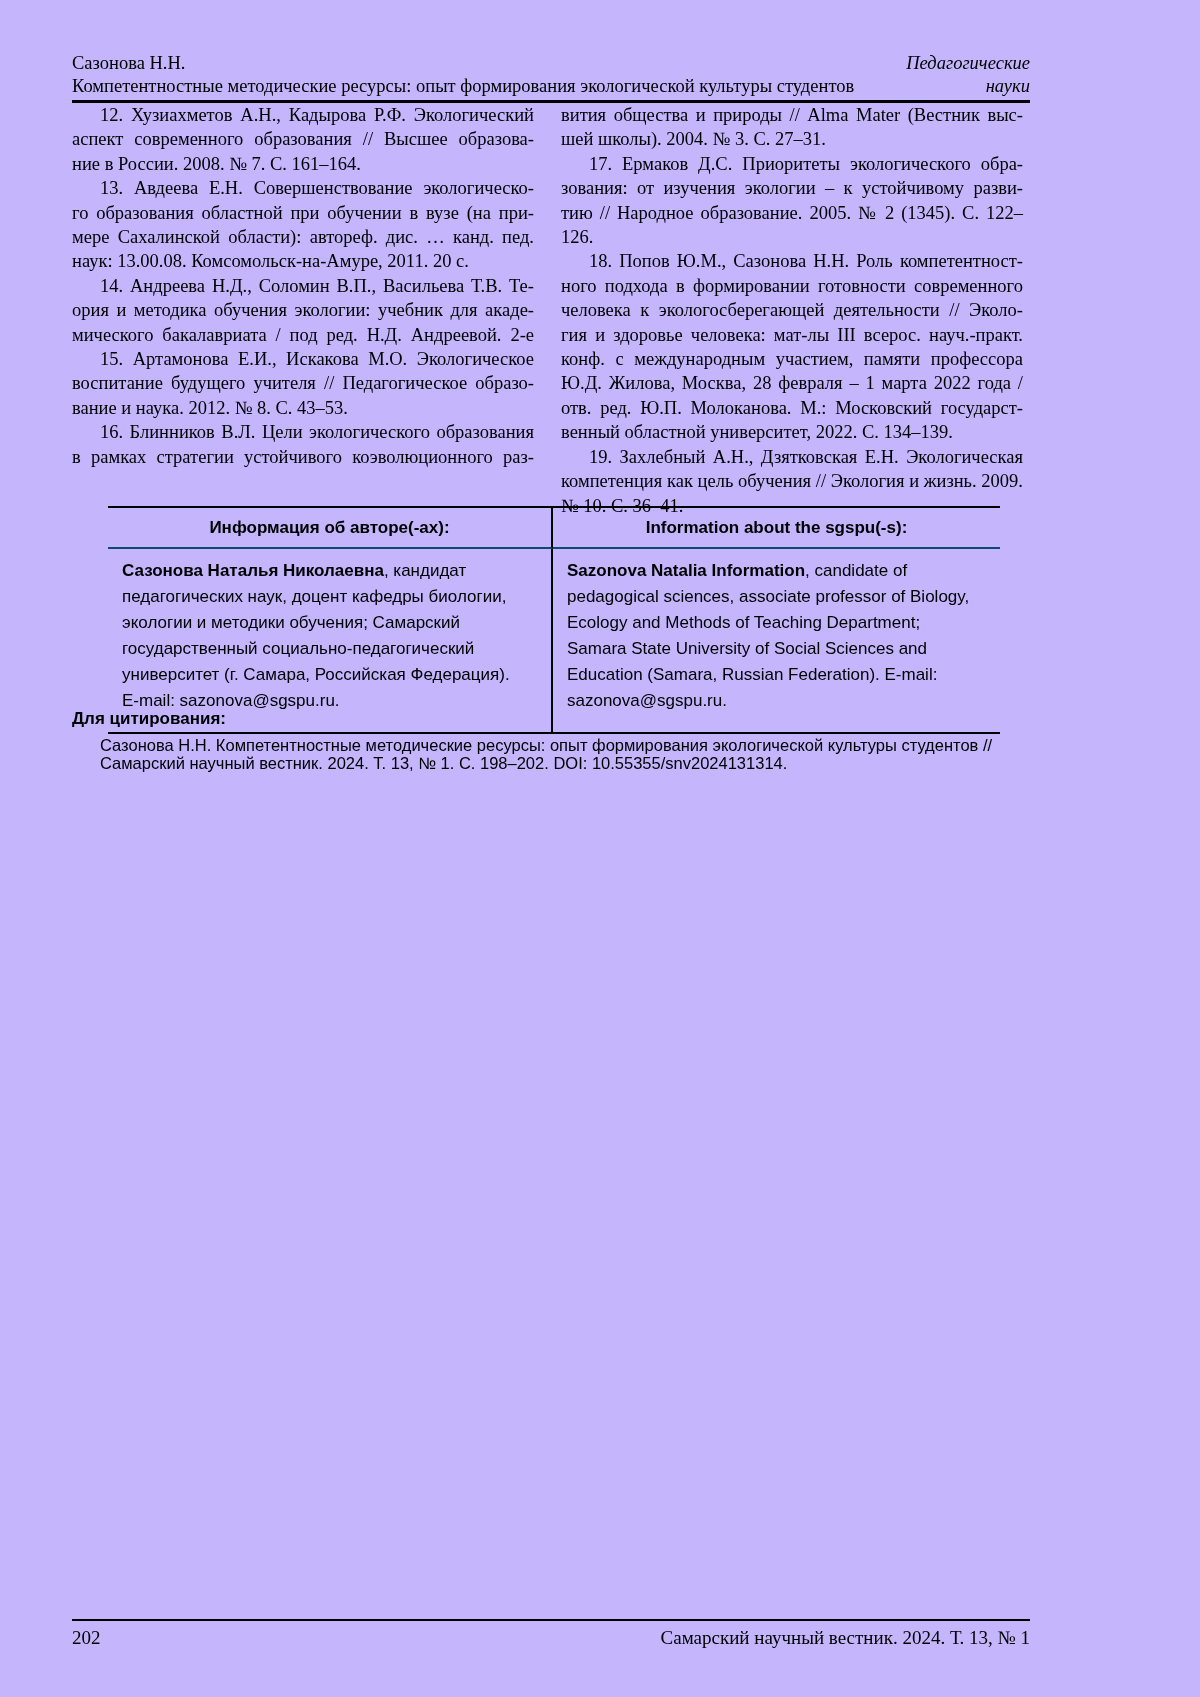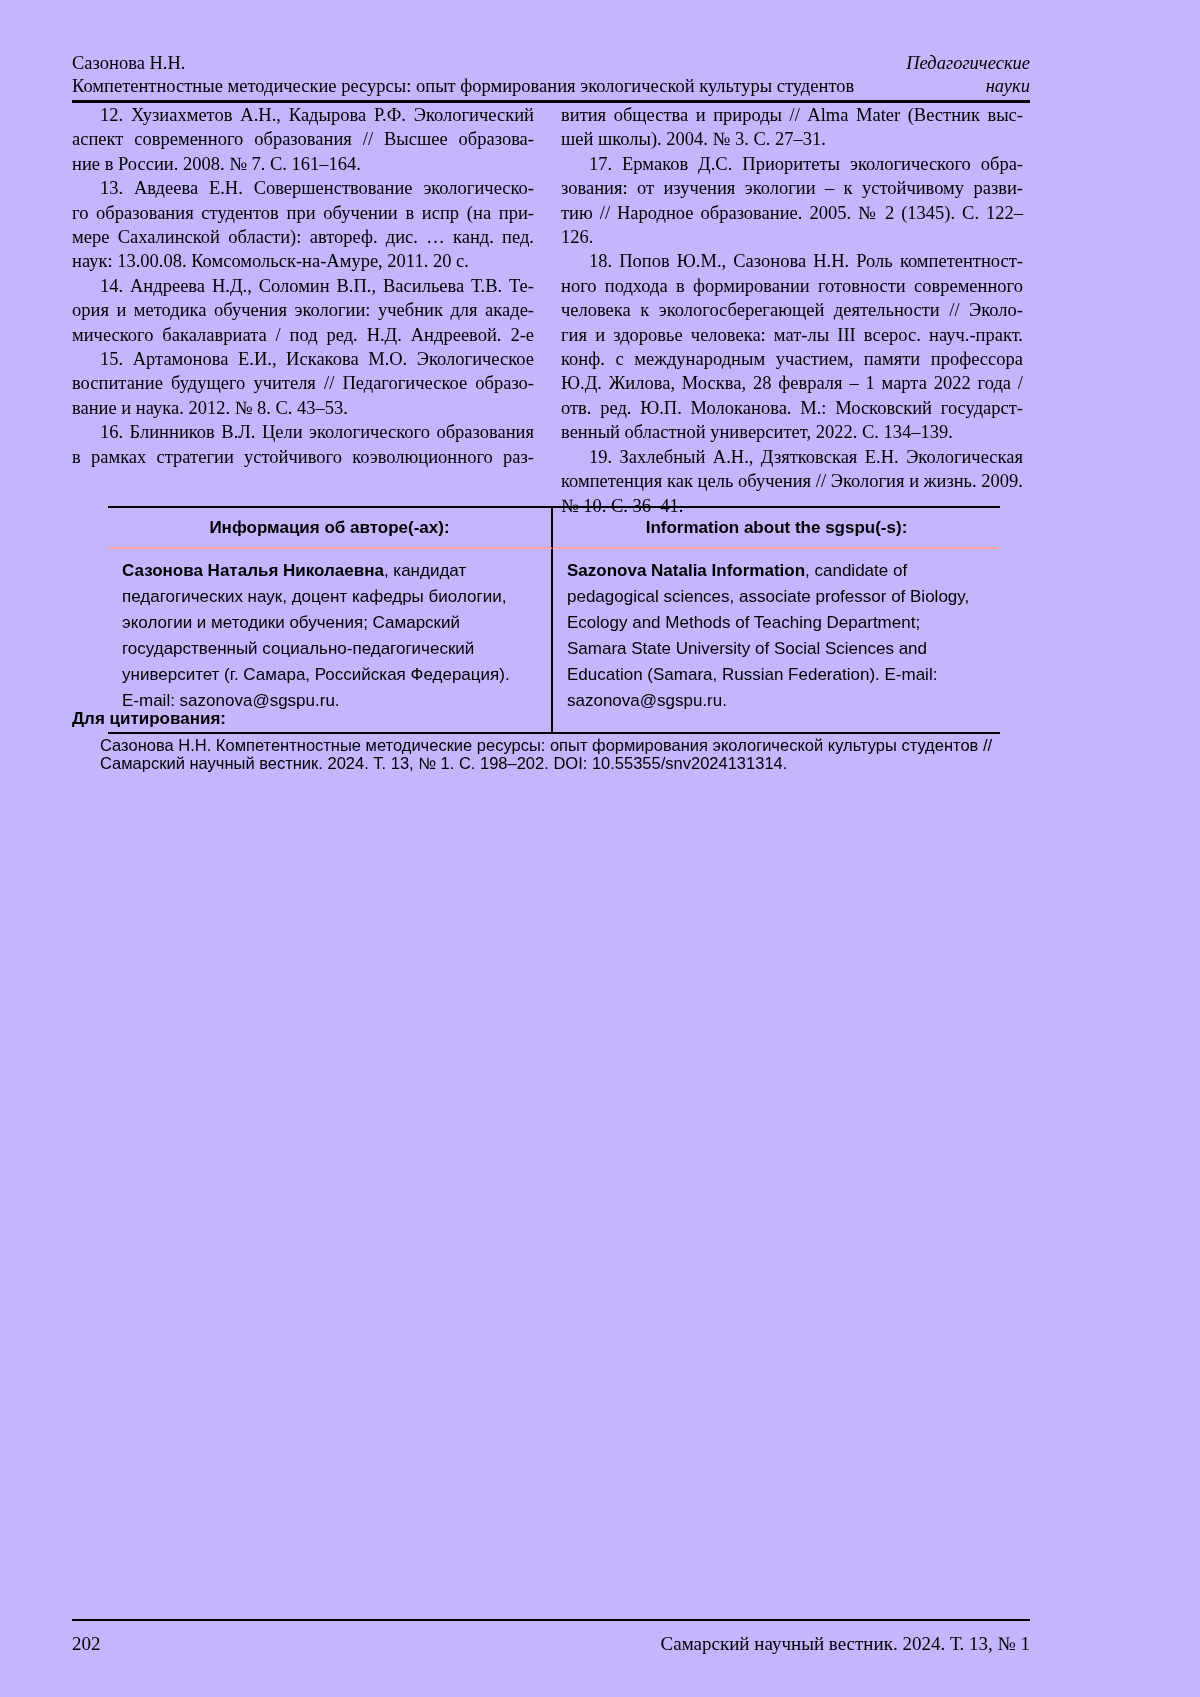--- a/index.html
+++ b/index.html
@@ -47,21 +47,21 @@
     display: grid;
     grid-template-columns: 445px 447px;
     font-family: "Liberation Sans", sans-serif;
   }
   .atable .cell.colL { border-right: 2px solid #000; }
   .atable .head {
     font-weight: bold;
     font-size: 17px;
     text-align: center;
     padding: 10px 6px 9px 6px;
-    border-bottom: 2px solid #fca5a5;
+    border-bottom: 2px solid #0c4a6e;
   }
   .atable .bodycell {
     font-size: 17px;
     line-height: 26px;
     padding: 9px 27px 18px 14px;
     min-height: 120px;
   }
   .atable .bname { font-weight: bold; }
 
   
@@ -78,21 +78,21 @@
     width: 895px;
     font-size: 16.5px;
     line-height: 18px;
   }
 
   
   .footer {
     position: absolute;
     left: 72px; right: 170px; top: 1619px;
     border-top: 2.5px solid #000;
-    padding-top: 12px;
+    padding-top: 6px;
     display: flex;
     justify-content: space-between;
     align-items: baseline;
     font-size: 19px;
   }
 </style>
 </head>
 <body>
 
 <div class="page">
@@ -109,21 +109,21 @@
     <div class="rh-rule"></div>
   </div>
 
   <div class="refs">
     <div class="ref-col">
 
     <div class="ref-line ind">12. Хузиахметов А.Н., Кадырова Р.Ф. Экологический</div>
         <div class="ref-line">аспект современного образования // Высшее образова-</div>
         <div class="ref-line pend">ние в России. 2008. № 7. С. 161–164.</div>
         <div class="ref-line ind">13. Авдеева Е.Н. Совершенствование экологическо-</div>
-        <div class="ref-line">го образования студентов при обучении в испр (на при-</div>
+        <div class="ref-line">го образования областной при обучении в вузе (на при-</div>
         <div class="ref-line">мере Сахалинской области): автореф. дис. … канд. пед.</div>
         <div class="ref-line pend">наук: 13.00.08. Комсомольск-на-Амуре, 2011. 20 с.</div>
         <div class="ref-line ind">14. Андреева Н.Д., Соломин В.П., Васильева Т.В. Те-</div>
         <div class="ref-line">ория и методика обучения экологии: учебник для акаде-</div>
         <div class="ref-line">мического бакалавриата / под ред. Н.Д. Андреевой. 2-е</div>
         <div class="ref-line ind">15. Артамонова Е.И., Искакова М.О. Экологическое</div>
         <div class="ref-line">воспитание будущего учителя // Педагогическое образо-</div>
         <div class="ref-line pend">вание и наука. 2012. № 8. С. 43–53.</div>
         <div class="ref-line ind">16. Блинников В.Л. Цели экологического образования</div>
         <div class="ref-line">в рамках стратегии устойчивого коэволюционного раз-</div>

